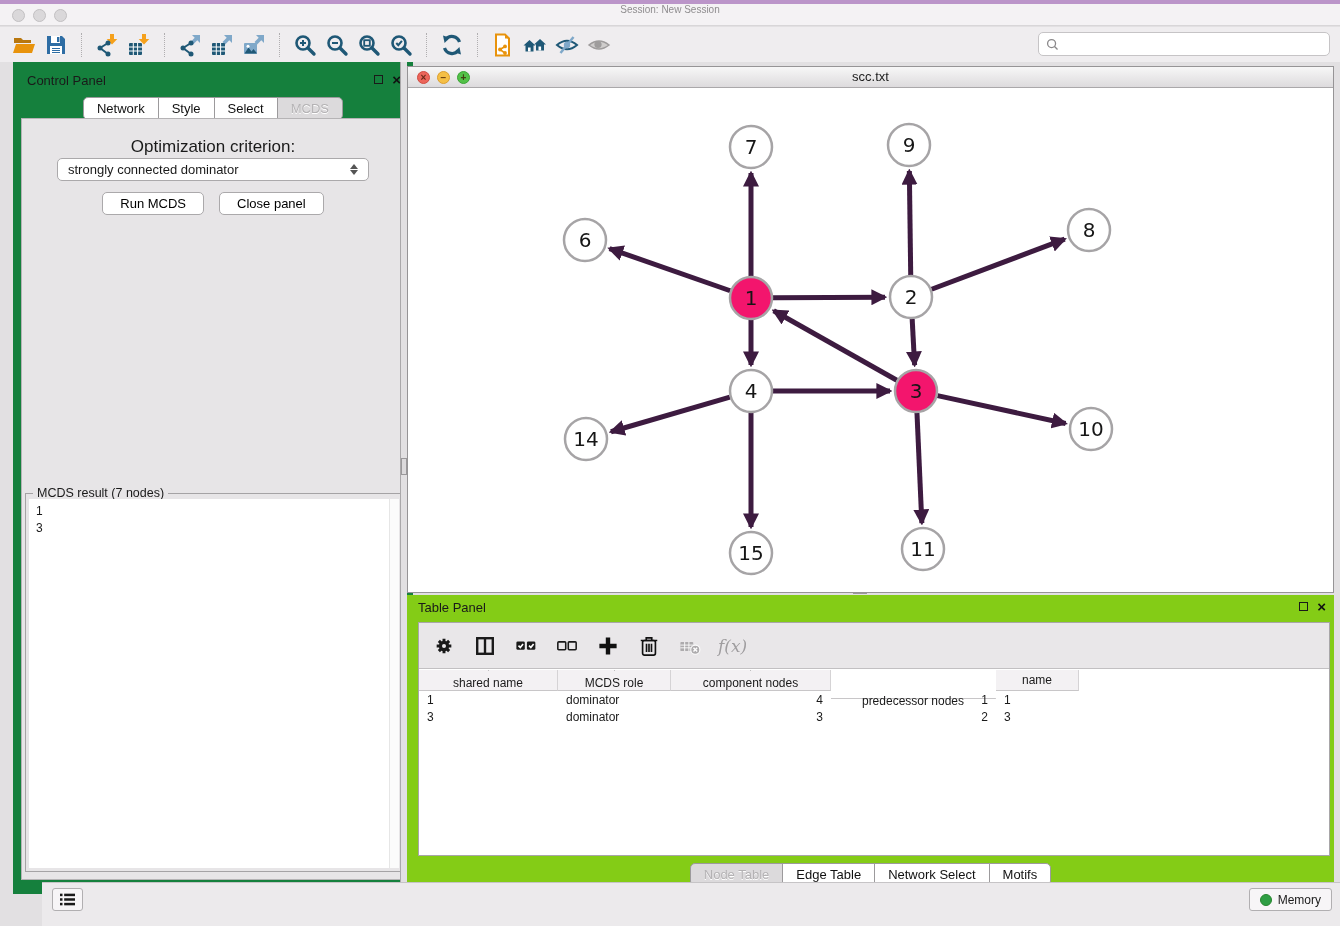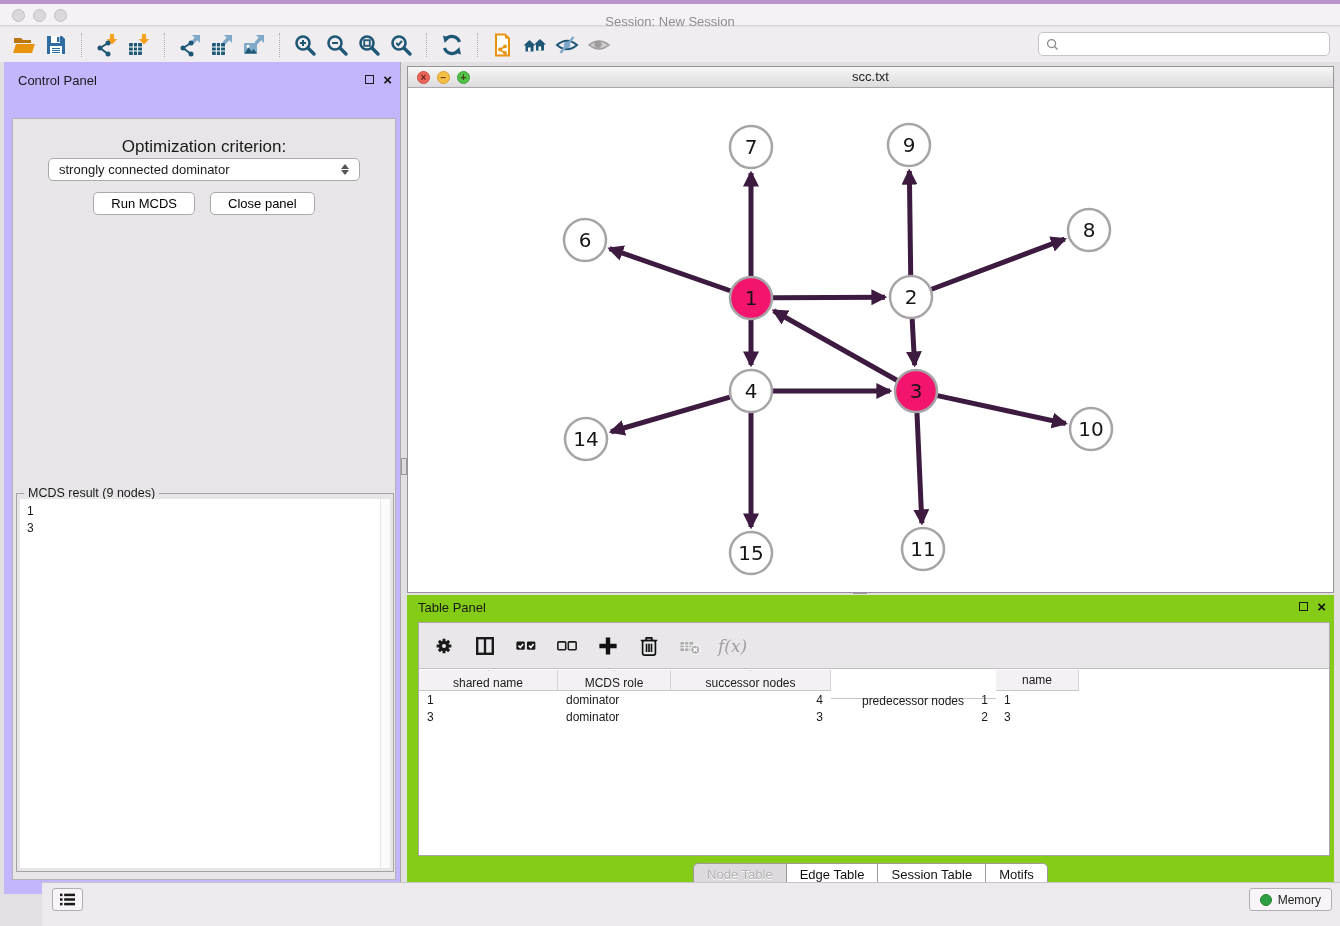--- a/index.html
+++ b/index.html
@@ -4,42 +4,42 @@
 <style>
   html,body{margin:0;padding:0;background:#bfbdbf;}
   *{box-sizing:border-box;}
   .app{position:relative;width:1340px;height:926px;background:#e2e0e2;
        font-family:"Liberation Sans",sans-serif;color:#1a1a1a;overflow:hidden;}
   
   .titlebar{position:absolute;top:0;left:0;right:0;height:26px;background:#f4f2f4;
             border-top:4px solid #bb95c9;border-bottom:1px solid #d8d6d8;}
   .traffic{position:absolute;top:5px;left:12px;display:flex;gap:8px;}
   .traffic i{width:13px;height:13px;border-radius:50%;background:#dad8da;border:1px solid #c2c0c2;display:block;}
-  .title-text{position:absolute;left:0;right:0;top:10px;text-align:center;color:#8f8d8f;font-size:13px;}
+  .title-text{position:absolute;left:0;right:0;top:0;text-align:center;color:#8f8d8f;font-size:10px;}
   
   .toolbar{position:absolute;top:27px;left:0;right:0;height:35px;background:#efedef;
            display:flex;align-items:center;padding:0 8px;}
   .tbtn{width:32px;height:28px;display:flex;align-items:center;justify-content:center;flex:0 0 auto;}
   .tbtn svg{width:24px;height:24px;}
   .tsep{width:1px;height:24px;border-left:1px dotted #b0aeb0;margin:0 9px;flex:0 0 auto;}
   .search{position:absolute;right:10px;top:5px;width:292px;height:24px;background:#fff;
           border:1px solid #c6c4c6;border-radius:5px;display:flex;align-items:center;padding:0 7px;gap:5px;}
   .search input{border:none;outline:none;flex:1;font-size:12px;background:transparent;font-family:"Liberation Sans",sans-serif;}
   
   .ptitle{font-size:13px;color:#1a1a1a;}
   .wbtns{display:flex;gap:9px;align-items:center;}
   .float-icon{width:9px;height:9px;border:1.6px solid #1a1a1a;display:block;}
   .close-icon{font-weight:900;font-size:15px;line-height:11px;color:#111;}
   .tabrow{display:flex;justify-content:center;}
   .tab{padding:3px 13px;font-size:13px;background:#fff;border:1px solid #9c9a9c;margin-left:-1px;color:#111;cursor:default;white-space:nowrap;}
   .tab:first-child{border-radius:5px 0 0 5px;margin-left:0;}
   .tab:last-child{border-radius:0 5px 5px 0;}
   .tab.active{background:#dcdadc;color:#b4b2b4;text-shadow:0 1px 0 #fff;}
   
-  .cpanel{position:absolute;left:4px;top:62px;width:400px;bottom:32px;background:#c4b5fd;}
+  .cpanel{position:absolute;left:13px;top:62px;width:400px;bottom:32px;background:#15803d;}
   .cpanel .phead{position:absolute;left:14px;top:11px;}
   .cpanel .wbtns{position:absolute;right:12px;top:12px;}
   .cp-tabs{position:absolute;left:0;right:0;top:35px;}
   .cp-body{position:absolute;left:8px;right:8px;top:56px;bottom:14px;border:1px solid #b5b3b5;background:#e7e5e7;}
   .opt-label{position:absolute;left:0;right:0;top:75px;text-align:center;font-size:17px;}
   .criterion{position:absolute;left:44px;right:44px;top:96px;height:23px;background:#fff;border:1px solid #aba9ab;
              border-radius:5px;display:flex;align-items:center;padding:0 10px;font-size:13px;}
   .criterion .stepper{margin-left:auto;display:flex;flex-direction:column;gap:1px;}
   .criterion .stepper i{width:0;height:0;border-left:4px solid transparent;border-right:4px solid transparent;display:block;}
   .criterion .stepper i.up{border-bottom:5px solid #555;}
@@ -260,35 +260,41 @@
         </svg>
       </div>
     </div>
 
   <div class="cpanel">
     <div class="phead ptitle">Control Panel</div>
     <div class="wbtns">
       <span class="float-icon"></span>
       <span class="close-icon">×</span>
     </div>
+    <div class="tabrow cp-tabs" id="cp-tabs">
+        <div class="tab">Network</div>
+        <div class="tab">Style</div>
+        <div class="tab">Select</div>
+        <div class="tab active">MCDS</div>
+      </div>
     <div class="cp-body"></div>
     <div class="opt-label">Optimization criterion:</div>
     <div class="criterion">
       <span>strongly connected dominator</span>
       <span class="stepper">
           <i class="up"></i>
           <i class="down"></i>
         </span>
     </div>
     <div class="btnrow">
       <button class="pushbtn">Run MCDS</button>
       <button class="pushbtn">Close panel</button>
     </div>
     <div class="resultbox">
-      <span class="legend">MCDS result (9 nodes)</span>
+      <span class="legend">MCDS result (7 nodes)</span>
       <div class="result-inner">
         <ul id="result-items">
             <li>1</li>
             <li>3</li>
           </ul>
         <div class="result-scroll"></div>
       </div>
     </div>
   </div>
 
@@ -468,21 +474,21 @@
             <div class="th" style="width: 160px; flex: 0 0 auto;">
               <svg width="11" height="11" viewBox="0 0 10 10">
                 <g fill="#6a6a6a">
                   <rect x="3.5" y="0" width="3" height="3"></rect>
                   <rect x="0" y="6.5" width="3" height="3"></rect>
                   <rect x="3.5" y="6.5" width="3" height="3"></rect>
                   <rect x="7" y="6.5" width="3" height="3"></rect>
                 </g>
                 <path d="M5 3v2M1.5 6.5V5h7v1.5" stroke="#6a6a6a" stroke-width="0.8" fill="none"></path>
               </svg>
-              <span>successor nodes</span>
+              <span>component nodes</span>
             </div>
             <div class="th" style="width: 165px; flex: 0 0 auto; margin-top: 28px;">
               <svg width="11" height="11" viewBox="0 0 10 10">
                 <g fill="#6a6a6a">
                   <rect x="3.5" y="0" width="3" height="3"></rect>
                   <rect x="0" y="6.5" width="3" height="3"></rect>
                   <rect x="3.5" y="6.5" width="3" height="3"></rect>
                   <rect x="7" y="6.5" width="3" height="3"></rect>
                 </g>
                 <path d="M5 3v2M1.5 6.5V5h7v1.5" stroke="#6a6a6a" stroke-width="0.8" fill="none"></path>
@@ -507,21 +513,21 @@
               <div class="td" style="width: 160px; flex: 0 0 auto; text-align: right;">3</div>
               <div class="td" style="width: 165px; flex: 0 0 auto; text-align: right;">2</div>
               <div class="td" style="width: 83px; flex: 0 0 auto; text-align: left;">3</div>
             </div>
           </div>
       </div>
     </div>
     <div class="tabrow tp-tabs" id="tp-tabs">
         <div class="tab active">Node Table</div>
         <div class="tab">Edge Table</div>
-        <div class="tab">Session Table</div>
+        <div class="tab">Network Select</div>
         <div class="tab">Motifs</div>
       </div>
   </div>
 
   <div class="statusbar">
     <div class="sb-left-btn">
       <svg width="17" height="15" viewBox="0 0 20 18">
         <g fill="#1a1a1a">
           <rect x="1" y="2" width="3" height="3"></rect>
             <rect x="6" y="2" width="13" height="3"></rect>

